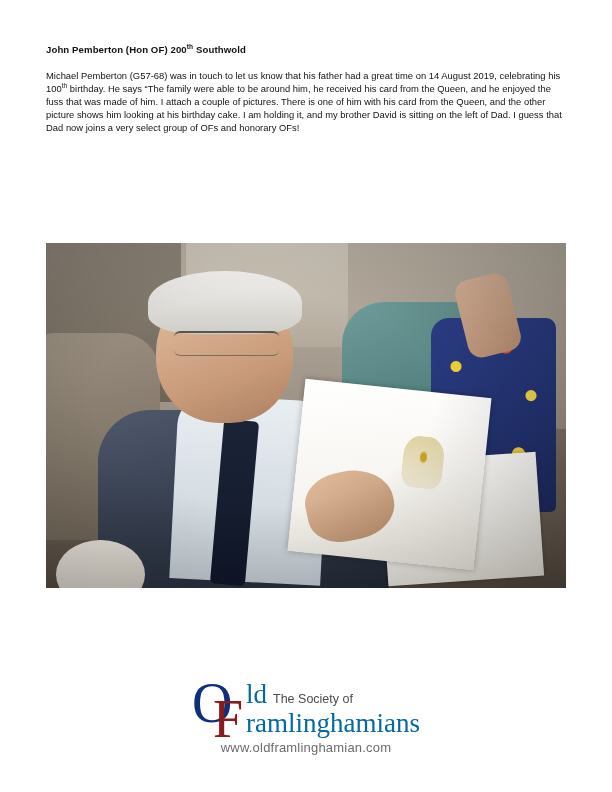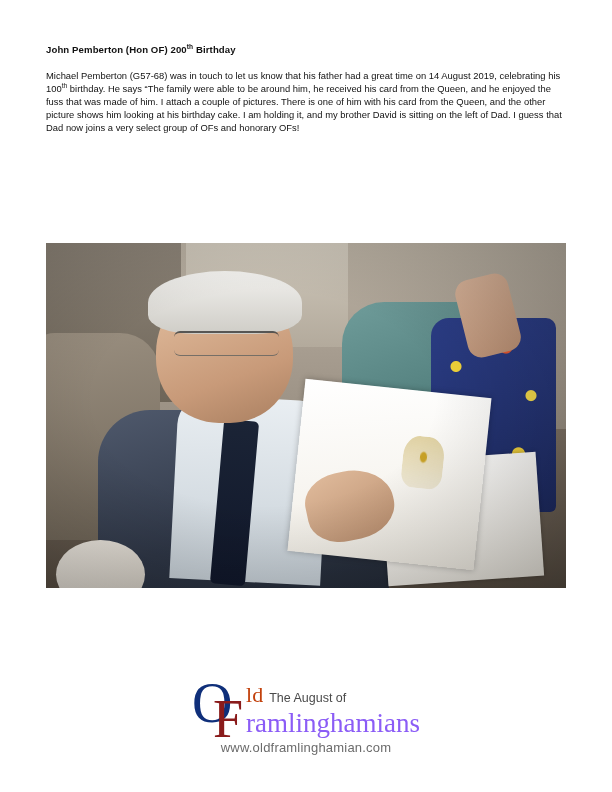--- a/index.html
+++ b/index.html
@@ -273,56 +273,56 @@
     font-size: 54px;
     line-height: 50px;
     color: #8a1b1b;
   }
   .logo-right {
     position: relative;
     padding-top: 3px;
   }
   .logo-word-old {
     font-family: "Liberation Serif", serif;
-    font-size: 22px;
-    color: #c2410c;
+    font-size: 27px;
+    color: #0369a1;
     line-height: 27px;
     margin-left: -20px;
   }
   .logo-soc {
     font-family: "Liberation Sans", sans-serif;
     font-size: 12.5px;
     color: #4a4a4a;
     line-height: 15px;
     margin-left: 6px;
   }
   .logo-word-fram {
     font-family: "Liberation Serif", serif;
     font-size: 27px;
-    color: #8b5cf6;
+    color: #0369a1;
     line-height: 28px;
     margin-left: -20px;
     margin-top: 1px;
   }
   .logo-url {
     margin-top: 3px;
     font-size: 13px;
     color: #6b6b6b;
     text-align: center;
     letter-spacing: .2px;
   }
 </style>
 </head>
 <body>
 
 <div class="page">
 
   <div class="content">
 
-    <h1 class="doc-title"><span>John Pemberton (Hon OF) 200</span><sup>th</sup><span> Birthday</span></h1>
+    <h1 class="doc-title"><span>John Pemberton (Hon OF) 200</span><sup>th</sup><span> Southwold</span></h1>
 
     <p class="para"><span>Michael Pemberton (G57-68) was in touch to let us know that his father had a great time on 14 August 2019, celebrating his 100</span><sup>th</sup><span> birthday.  He says “The family were able to be around him, he received his card from the Queen, and he enjoyed the fuss that was made of him.  I attach a couple of pictures.  There is one of him with his card from the Queen, and the other picture shows him looking at his birthday cake.  I am holding it, and my brother David is sitting on the left of Dad.  I guess that Dad now joins a very select group of OFs and honorary OFs!</span></p>
 
 
 
   </div>
 
   <div class="photo-wrap">
     <div class="ph">
       <div class="bg-wall"></div>
@@ -359,21 +359,21 @@
 
   <div class="logo-block">
     <div class="logo-inner">
       <div class="logo-row">
         <div class="logo-left">
           <span class="logo-o">O</span>
           <span class="logo-f">F</span>
         </div>
         <div class="logo-right">
           <div>
-            <span class="logo-word-old">ld</span><span class="logo-soc">The August of</span>
+            <span class="logo-word-old">ld</span><span class="logo-soc">The Society of</span>
           </div>
           <div class="logo-word-fram">ramlinghamians</div>
         </div>
       </div>
       <div class="logo-url">www.oldframlinghamian.com</div>
     </div>
   </div>
 
 </div>
 

